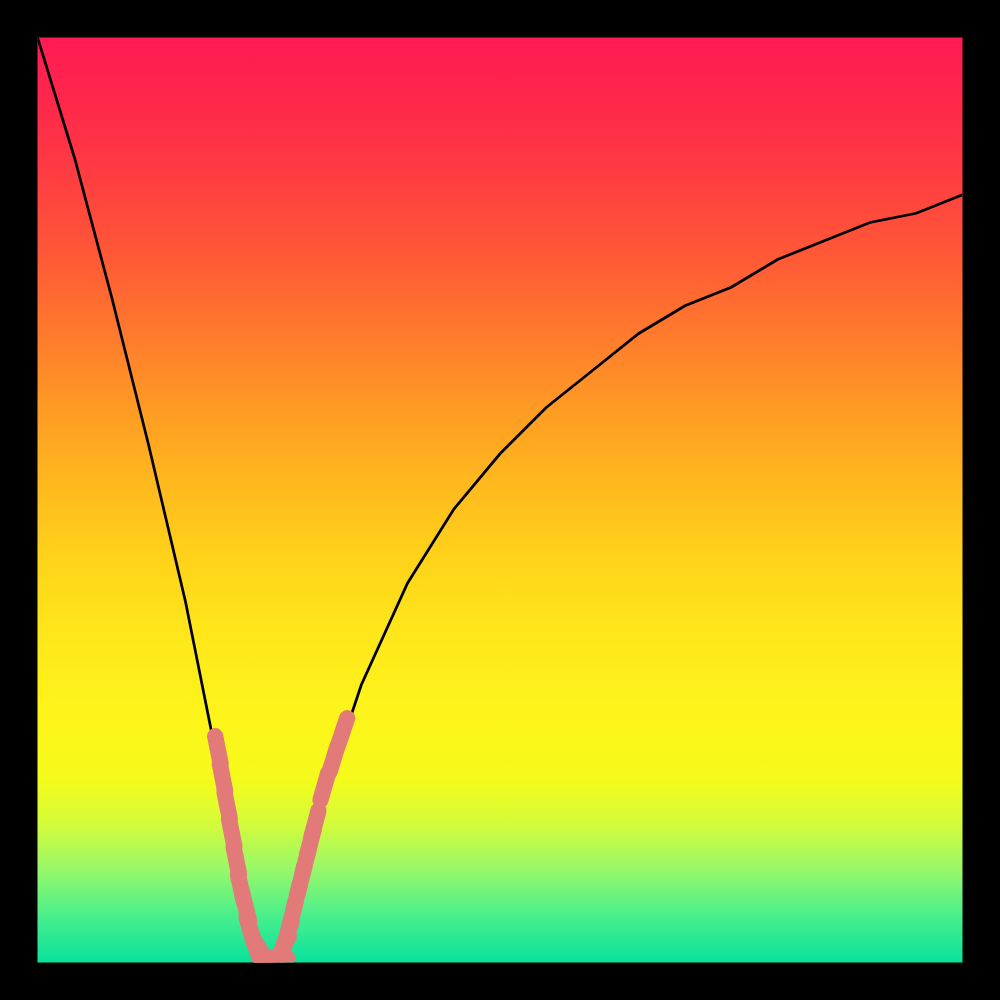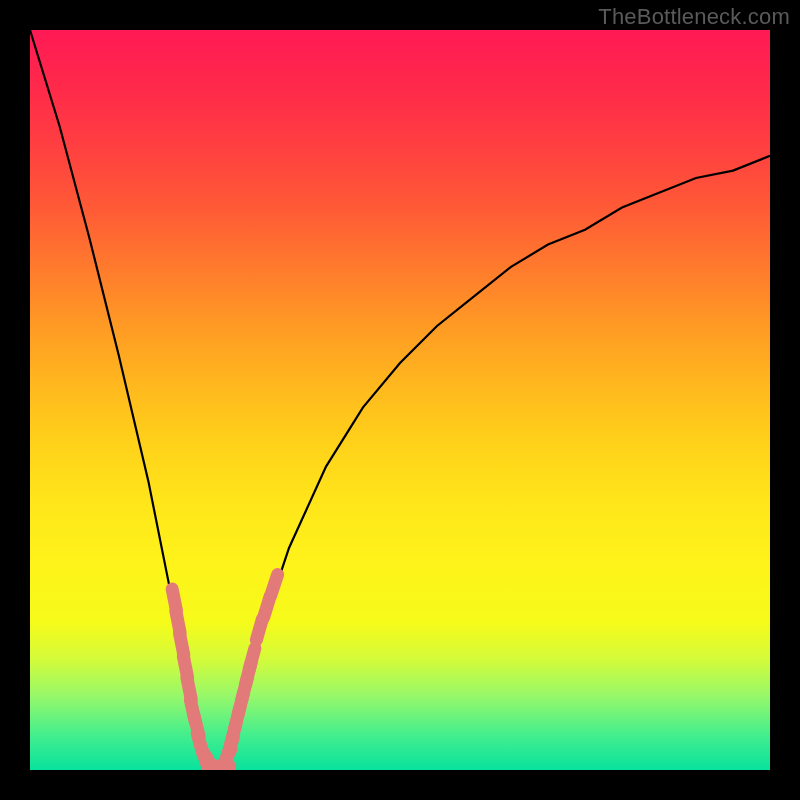--- a/index.html
+++ b/index.html
@@ -90,14 +90,13 @@
           <line x1="208.23" y1="684.07" x2="213.57" y2="662.73" stroke="#e27a7a" stroke-width="13" stroke-linecap="round"></line>
           <line x1="211.93" y1="669.27" x2="217.27" y2="647.93" stroke="#e27a7a" stroke-width="13" stroke-linecap="round"></line>
           <line x1="215.61" y1="654.46" x2="220.99" y2="633.14" stroke="#e27a7a" stroke-width="13" stroke-linecap="round"></line>
           <line x1="219.17" y1="639.63" x2="224.83" y2="618.37" stroke="#e27a7a" stroke-width="13" stroke-linecap="round"></line>
           <line x1="226.38" y1="609.98" x2="232.42" y2="588.82" stroke="#e27a7a" stroke-width="13" stroke-linecap="round"></line>
           <line x1="233.57" y1="587.71" x2="240.03" y2="566.69" stroke="#e27a7a" stroke-width="13" stroke-linecap="round"></line>
           <line x1="240.72" y1="565.44" x2="247.68" y2="544.56" stroke="#e27a7a" stroke-width="13" stroke-linecap="round"></line>
         </g>
     </svg>
   </div>
-  <div class="watermark">TheBottleneck.com</div>
 </div>
 
 </body></html>

